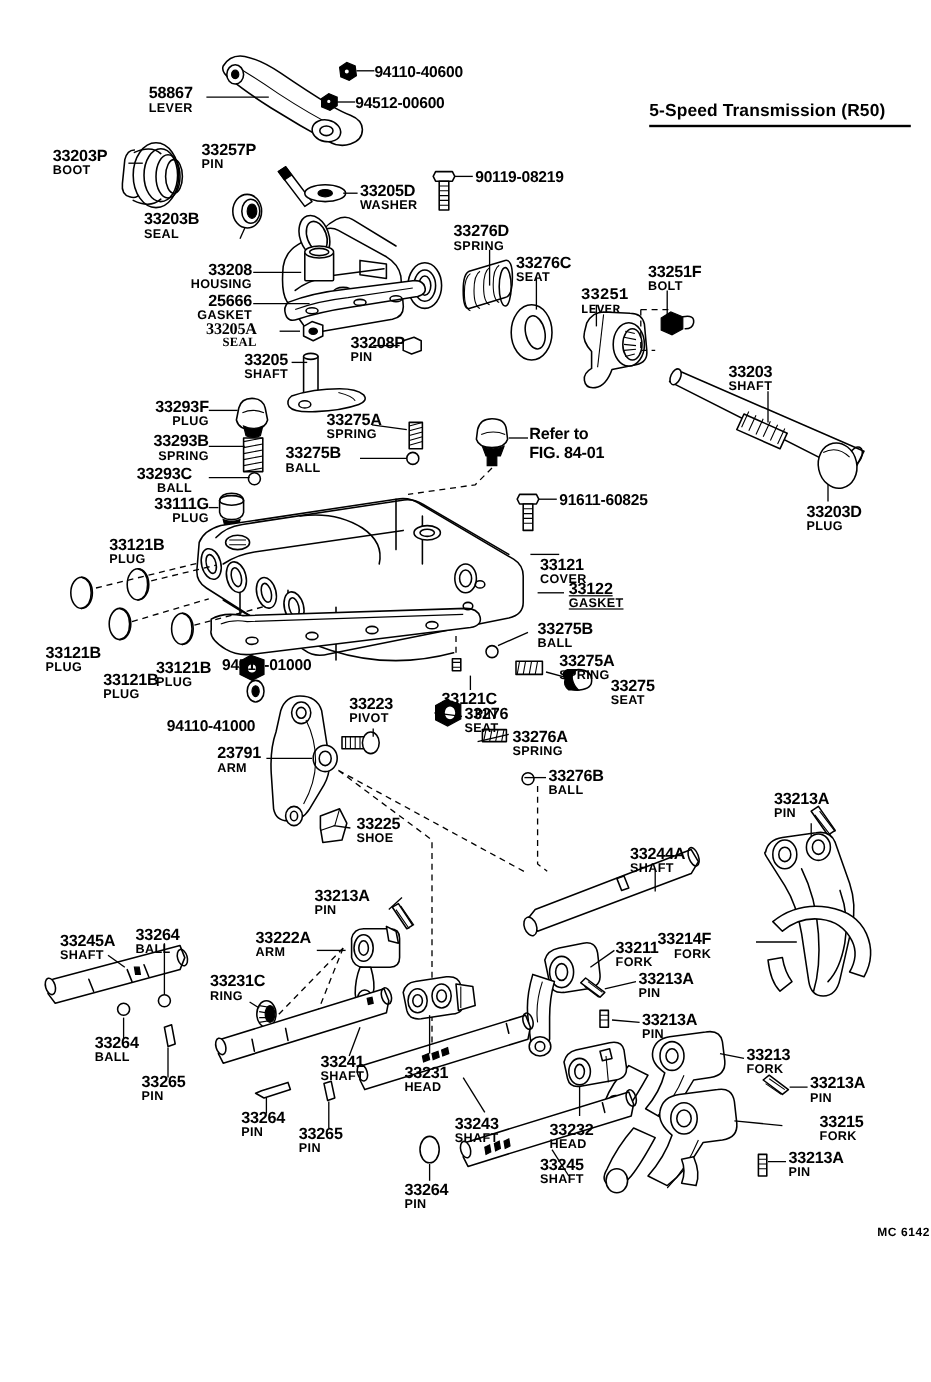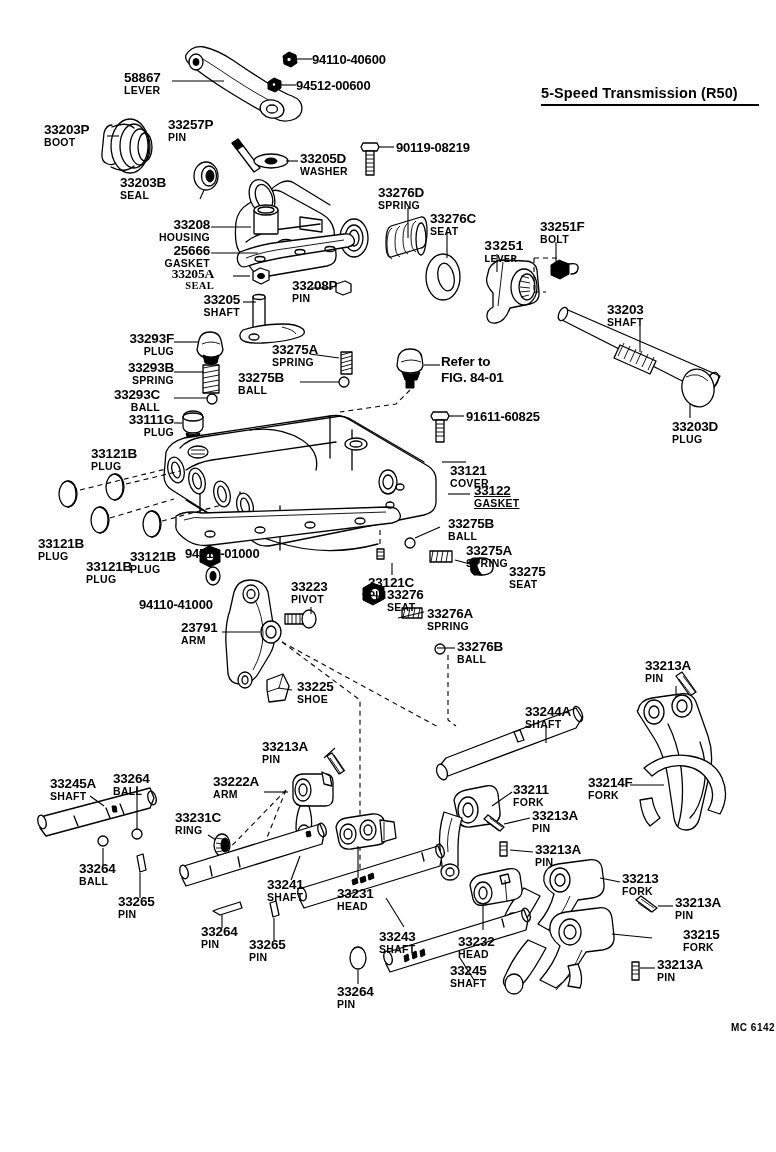--- a/index.html
+++ b/index.html
@@ -660,21 +660,21 @@
       <span class="nm">BALL</span>
     </div>
   <div class="lbl" style="left:466px;top:544px;">
       <span class="pn">33275A</span>
       <span class="nm">SPRING</span>
     </div>
   <div class="lbl" style="left:509px;top:565px;">
       <span class="pn">33275</span>
       <span class="nm">SEAT</span>
     </div>
-  <div class="lbl" style="left:368px;top:576px;">
+  <div class="lbl" style="left:368px;top:576px;text-align:right;">
       <span class="pn">33121C</span>
       <span class="nm">PIN</span>
     </div>
   <div class="lbl" style="left:387px;top:588px;">
       <span class="pn">33276</span>
       <span class="nm">SEAT</span>
     </div>
   <div class="lbl" style="left:427px;top:607px;">
       <span class="pn">33276A</span>
       <span class="nm">SPRING</span>
@@ -702,21 +702,21 @@
     </div>
   <div class="lbl" style="left:213px;top:775px;">
       <span class="pn">33222A</span>
       <span class="nm">ARM</span>
     </div>
 
   <div class="lbl" style="left:525px;top:705px;">
       <span class="pn">33244A</span>
       <span class="nm">SHAFT</span>
     </div>
-  <div class="lbl" style="left:588px;top:776px;">
+  <div class="lbl" style="left:548px;top:776px;text-align:right;">
       <span class="pn">33214F</span>
       <span class="nm">FORK</span>
     </div>
   <div class="lbl" style="left:645px;top:659px;">
       <span class="pn">33213A</span>
       <span class="nm">PIN</span>
     </div>
   <div class="lbl" style="left:513px;top:783px;">
       <span class="pn">33211</span>
       <span class="nm">FORK</span>

